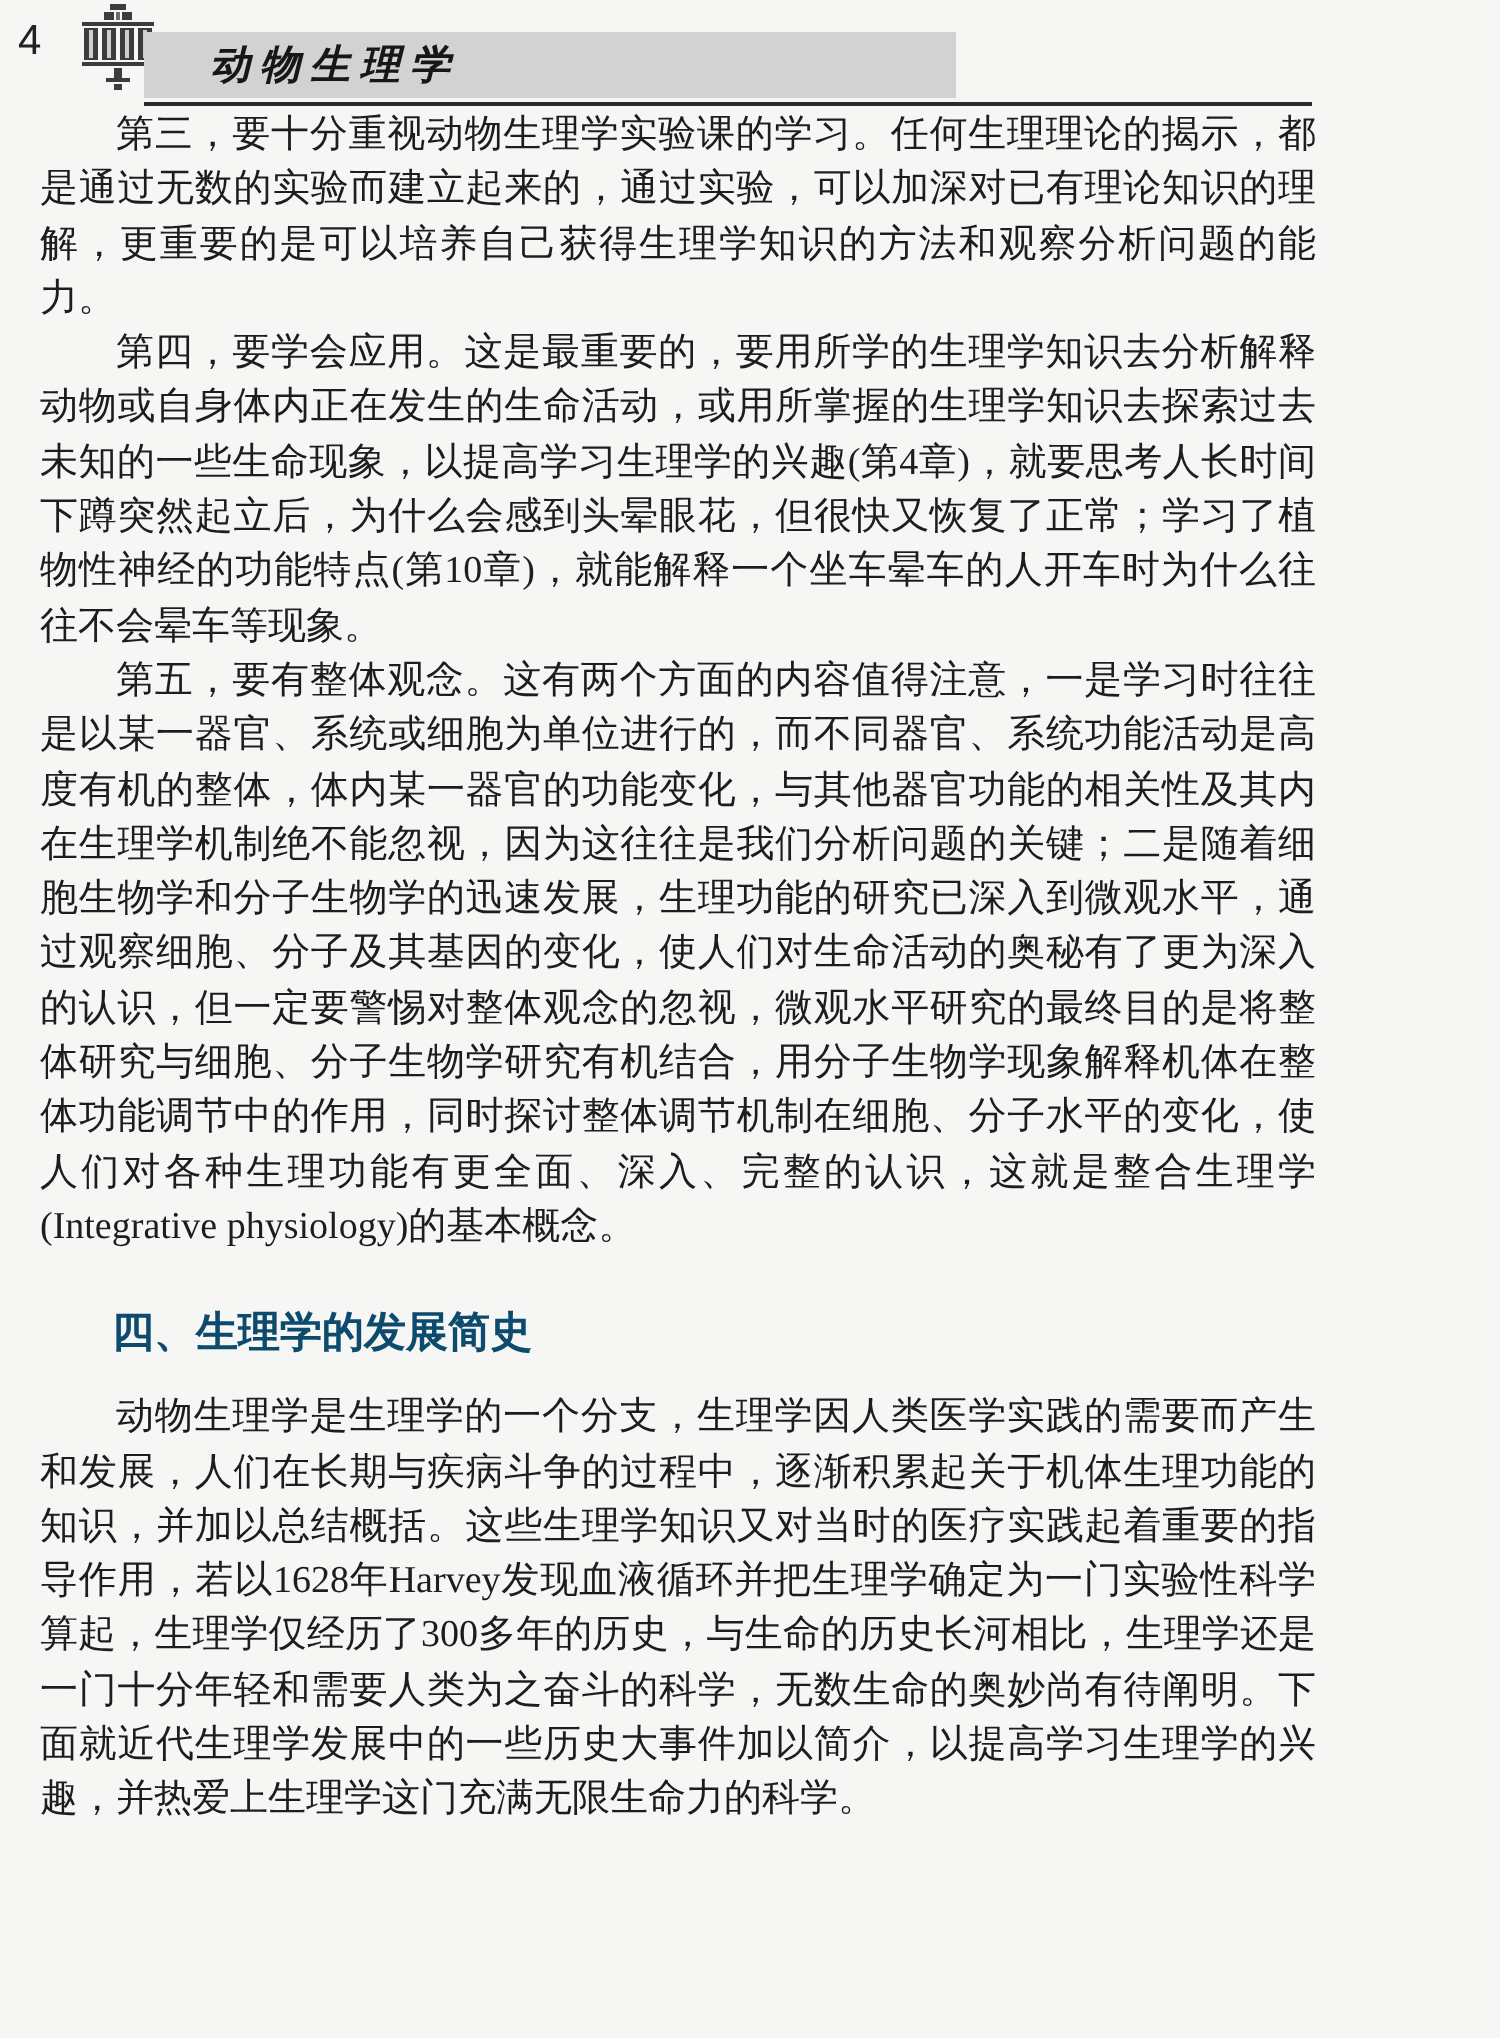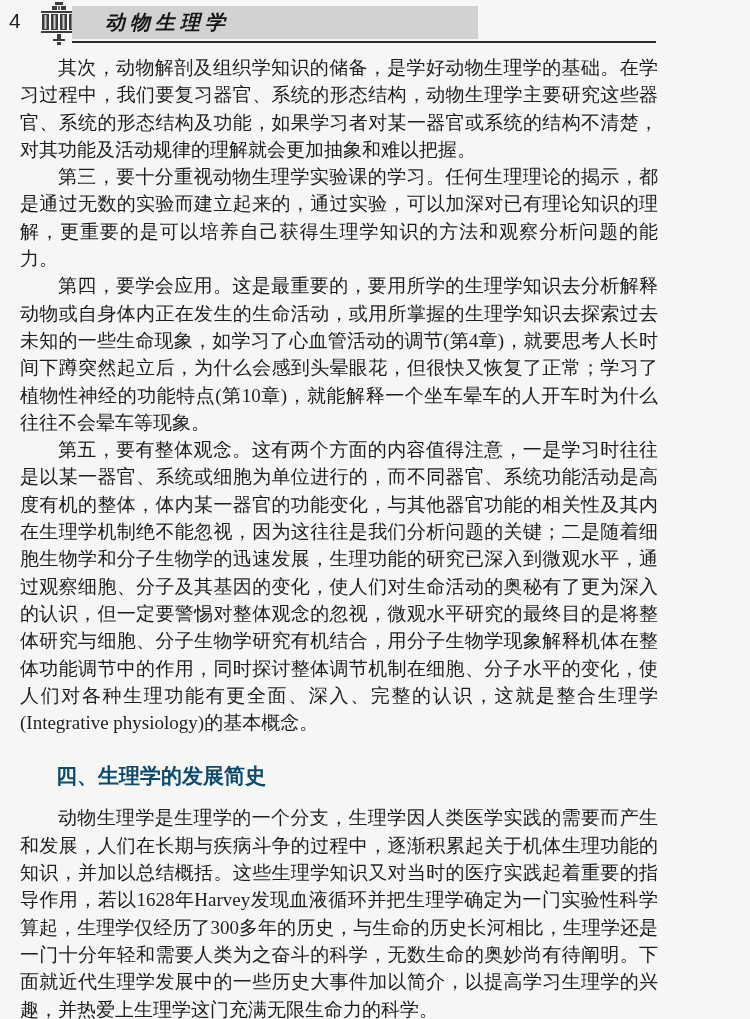--- a/index.html
+++ b/index.html
@@ -35,21 +35,21 @@
   .logo {
     position: absolute;
     left: 38px;
     top: 1px;
     width: 42px;
     height: 44px;
   }
   .header-band {
     position: absolute;
     left: 72px;
-    top: 6px;
+    top: 16px;
     width: 584px;
     height: 35px;
     border-bottom: 2px solid #2b2b2b;
   }
   .title-bar {
     width: 406px;
     height: 33px;
     background: #d2d2d2;
     display: flex;
     align-items: center;
@@ -122,23 +122,22 @@
     </span>
 
     <div class="header-band">
       <div class="title-bar">
         <span class="book-title">动物生理学</span>
       </div>
     </div>
   </div>
 
   <div class="content">
-    <p>其次，动物解剖及组织学知识的储备，是学好动物生理学的基础。在学习过程中，我们要复习器官、系统的形态结构，动物生理学主要研究这些器官、系统的形态结构及功能，如果学习者对某一器官或系统的结构不清楚，对其功能及活动规律的理解就会更加抽象和难以把握。</p>
     <p>第三，要十分重视动物生理学实验课的学习。任何生理理论的揭示，都是通过无数的实验而建立起来的，通过实验，可以加深对已有理论知识的理解，更重要的是可以培养自己获得生理学知识的方法和观察分析问题的能力。</p>
-    <p>第四，要学会应用。这是最重要的，要用所学的生理学知识去分析解释动物或自身体内正在发生的生命活动，或用所掌握的生理学知识去探索过去未知的一些生命现象，如学习了心血管活动的调节(第4章)，就要思考人长时间下蹲突然起立后，为什么会感到头晕眼花，但很快又恢复了正常；学习了植物性神经的功能特点(第10章)，就能解释一个坐车晕车的人开车时为什么往往不会晕车等现象。</p>
+    <p>第四，要学会应用。这是最重要的，要用所学的生理学知识去分析解释动物或自身体内正在发生的生命活动，或用所掌握的生理学知识去探索过去未知的一些生命现象，以提高学习生理学的兴趣(第4章)，就要思考人长时间下蹲突然起立后，为什么会感到头晕眼花，但很快又恢复了正常；学习了植物性神经的功能特点(第10章)，就能解释一个坐车晕车的人开车时为什么往往不会晕车等现象。</p>
     <p>第五，要有整体观念。这有两个方面的内容值得注意，一是学习时往往是以某一器官、系统或细胞为单位进行的，而不同器官、系统功能活动是高度有机的整体，体内某一器官的功能变化，与其他器官功能的相关性及其内在生理学机制绝不能忽视，因为这往往是我们分析问题的关键；二是随着细胞生物学和分子生物学的迅速发展，生理功能的研究已深入到微观水平，通过观察细胞、分子及其基因的变化，使人们对生命活动的奥秘有了更为深入的认识，但一定要警惕对整体观念的忽视，微观水平研究的最终目的是将整体研究与细胞、分子生物学研究有机结合，用分子生物学现象解释机体在整体功能调节中的作用，同时探讨整体调节机制在细胞、分子水平的变化，使人们对各种生理功能有更全面、深入、完整的认识，这就是整合生理学(Integrative physiology)的基本概念。</p>
 
     <div class="section-heading">四、生理学的发展简史</div>
 
     <p>动物生理学是生理学的一个分支，生理学因人类医学实践的需要而产生和发展，人们在长期与疾病斗争的过程中，逐渐积累起关于机体生理功能的知识，并加以总结概括。这些生理学知识又对当时的医疗实践起着重要的指导作用，若以1628年Harvey发现血液循环并把生理学确定为一门实验性科学算起，生理学仅经历了300多年的历史，与生命的历史长河相比，生理学还是一门十分年轻和需要人类为之奋斗的科学，无数生命的奥妙尚有待阐明。下面就近代生理学发展中的一些历史大事件加以简介，以提高学习生理学的兴趣，并热爱上生理学这门充满无限生命力的科学。</p>
 
   </div>
 
 </div>
 

